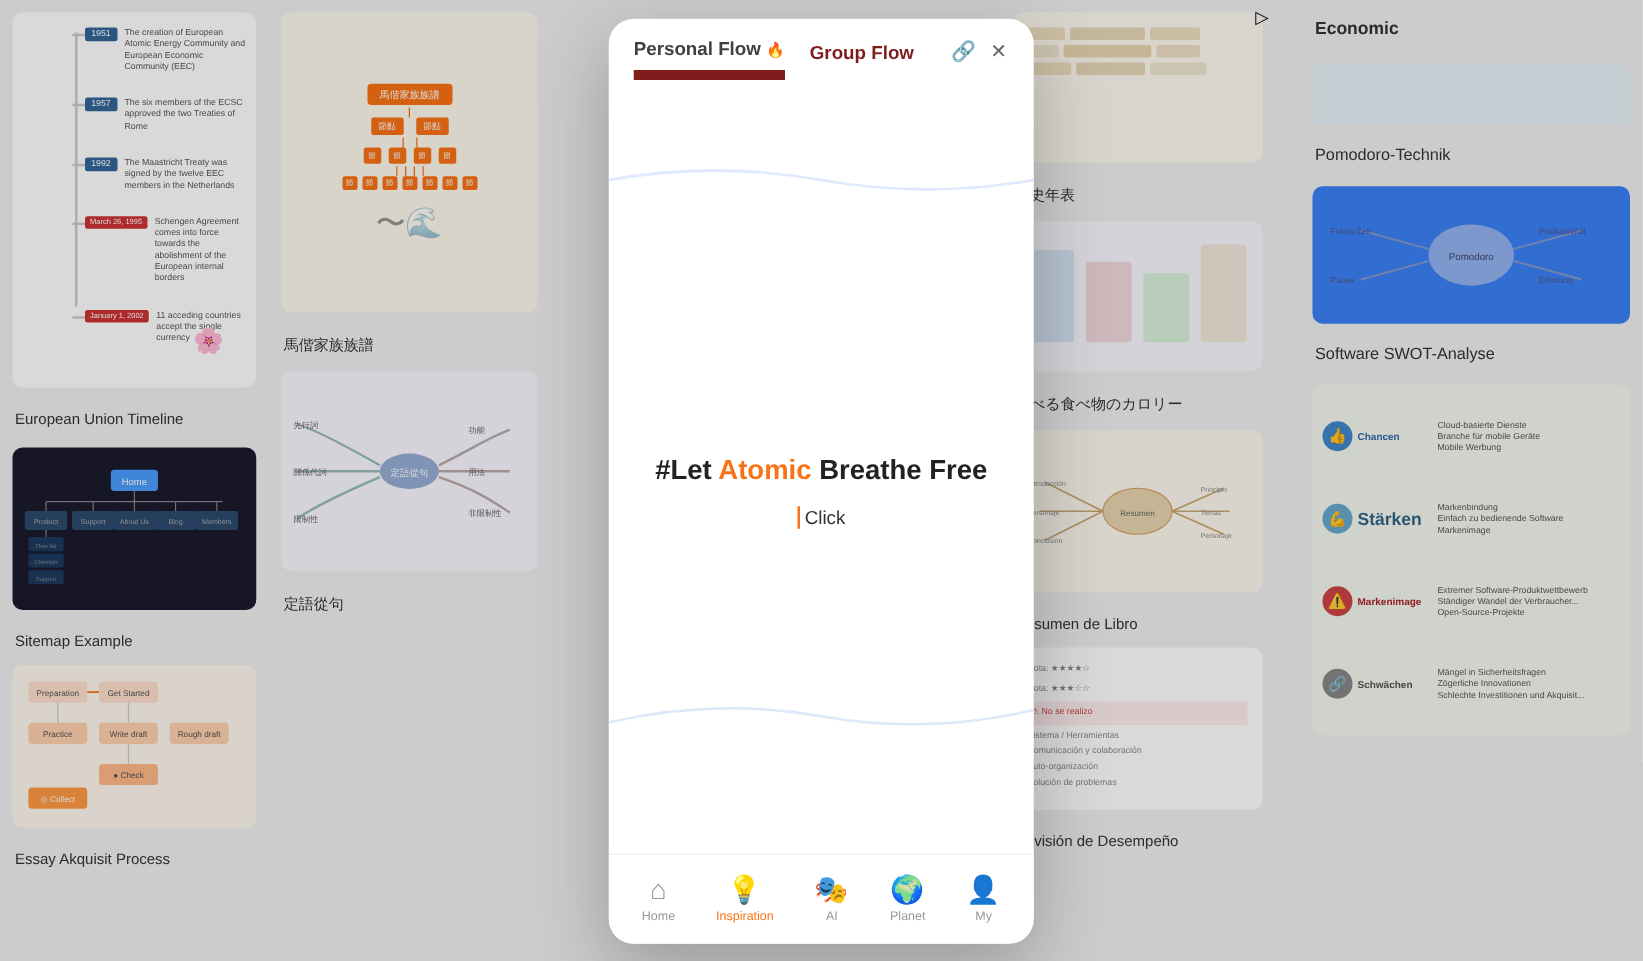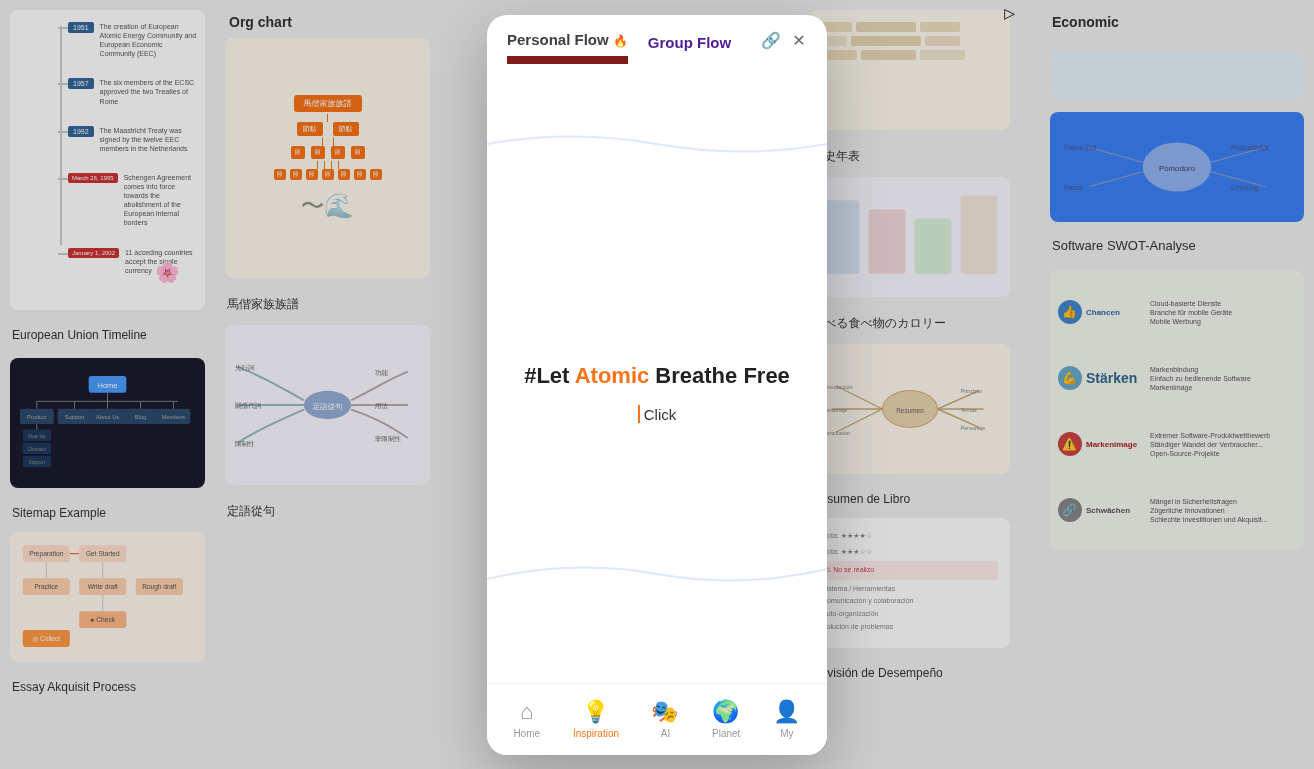--- a/index.html
+++ b/index.html
@@ -68,21 +68,21 @@
       display: flex;
       align-items: center;
       justify-content: center;
       color: #888;
       font-size: 16px;
     }
 
     .modal-tab {
       font-size: 15px;
       font-weight: 600;
-      color: #4c1d95;
+      color: #7f1d1d;
       padding-bottom: 8px;
       margin-right: 20px;
       cursor: pointer;
       border-bottom: 2px solid transparent;
     }
 
     .modal-tab.active {
       border-bottom: 8px solid #7f1d1d;
       color: #404040;
     }
@@ -332,21 +332,20 @@
         <line x1="30" y1="23" x2="30" y2="40" stroke="#ccc" stroke-width="1"></line>
         <line x1="90" y1="23" x2="90" y2="40" stroke="#ccc" stroke-width="1"></line>
         <line x1="90" y1="58" x2="90" y2="75" stroke="#ccc" stroke-width="1"></line>
       </svg>
     </div>
     <div class="card-label">Essay Akquisit Process</div>
   </div>
 </div>
 
 <div class="bg-mid-left-cards">
-  <div style="font-size:14px; font-weight:600; color:#333; padding:4px 4px 8px;">Org chart</div>
   <div class="card-container">
 
     <div class="thumb" style="height:240px; background:#fef9ee; padding:10px; display:flex; flex-direction:column; align-items:center; justify-content:center;">
 
       <div style="background:#f97316; color:white; font-size:8px; padding:3px 10px; border-radius:3px; margin-bottom:2px;">馬偕家族族譜</div>
       <div style="width:1px; height:8px; background:#f97316;"></div>
 
       <div style="display:flex; gap:10px; align-items:flex-start; margin-bottom:2px;">
         <div style="display:flex; flex-direction:column; align-items:center;">
           <div style="background:#f97316; color:white; font-size:7px; padding:2px 6px; border-radius:2px;">節點</div>
@@ -484,20 +483,21 @@
   </div>
 </div>
 
 <div class="bg-right-cards">
   <div class="card-container">
 
     <div style="font-size:14px; font-weight:600; color:#333; padding:4px 2px 8px;">Economic</div>
     <div class="thumb" style="height:50px; background:#e8f4f8;">
     </div>
 
+    <div style="font-size:13px; color:#333; font-weight:500; padding:4px 2px 6px;">Pomodoro-Technik</div>
     <div class="thumb" style="height:110px; background:#3b82f6; padding:6px;">
       <svg width="100%" height="100%" viewBox="0 0 240 100">
         <ellipse cx="120" cy="50" rx="35" ry="25" fill="#b8c8f0" opacity="0.7"></ellipse>
         <text x="120" y="54" text-anchor="middle" fill="#446" font-size="8">Pomodoro</text>
         <line x1="85" y1="45" x2="30" y2="30" stroke="#8899cc" stroke-width="1.5"></line>
         <line x1="85" y1="55" x2="30" y2="70" stroke="#8899cc" stroke-width="1.5"></line>
         <line x1="155" y1="45" x2="210" y2="30" stroke="#8899cc" stroke-width="1.5"></line>
         <line x1="155" y1="55" x2="210" y2="70" stroke="#8899cc" stroke-width="1.5"></line>
         <text x="5" y="33" fill="#558" font-size="7">Fokus-Zeit</text>
         <text x="5" y="73" fill="#558" font-size="7">Pause</text>

